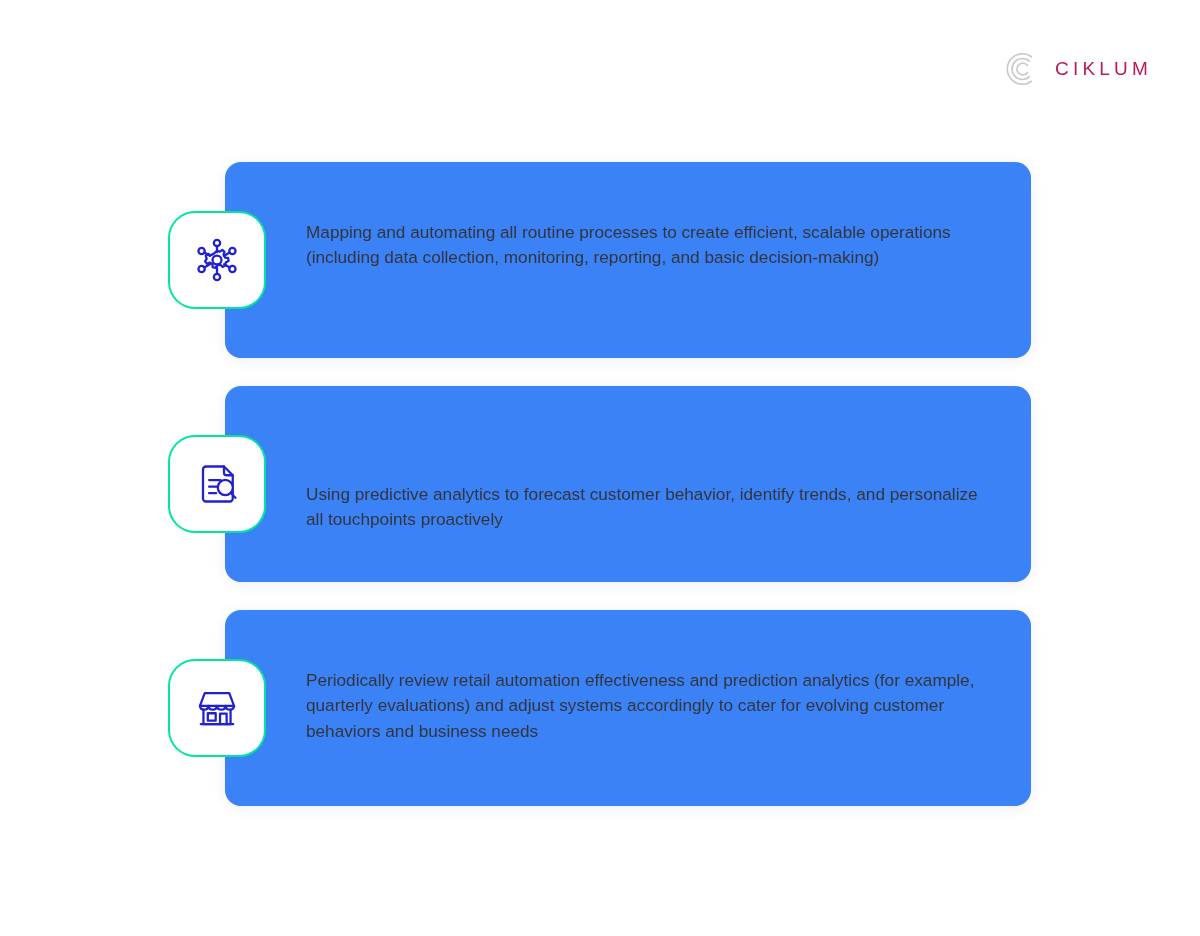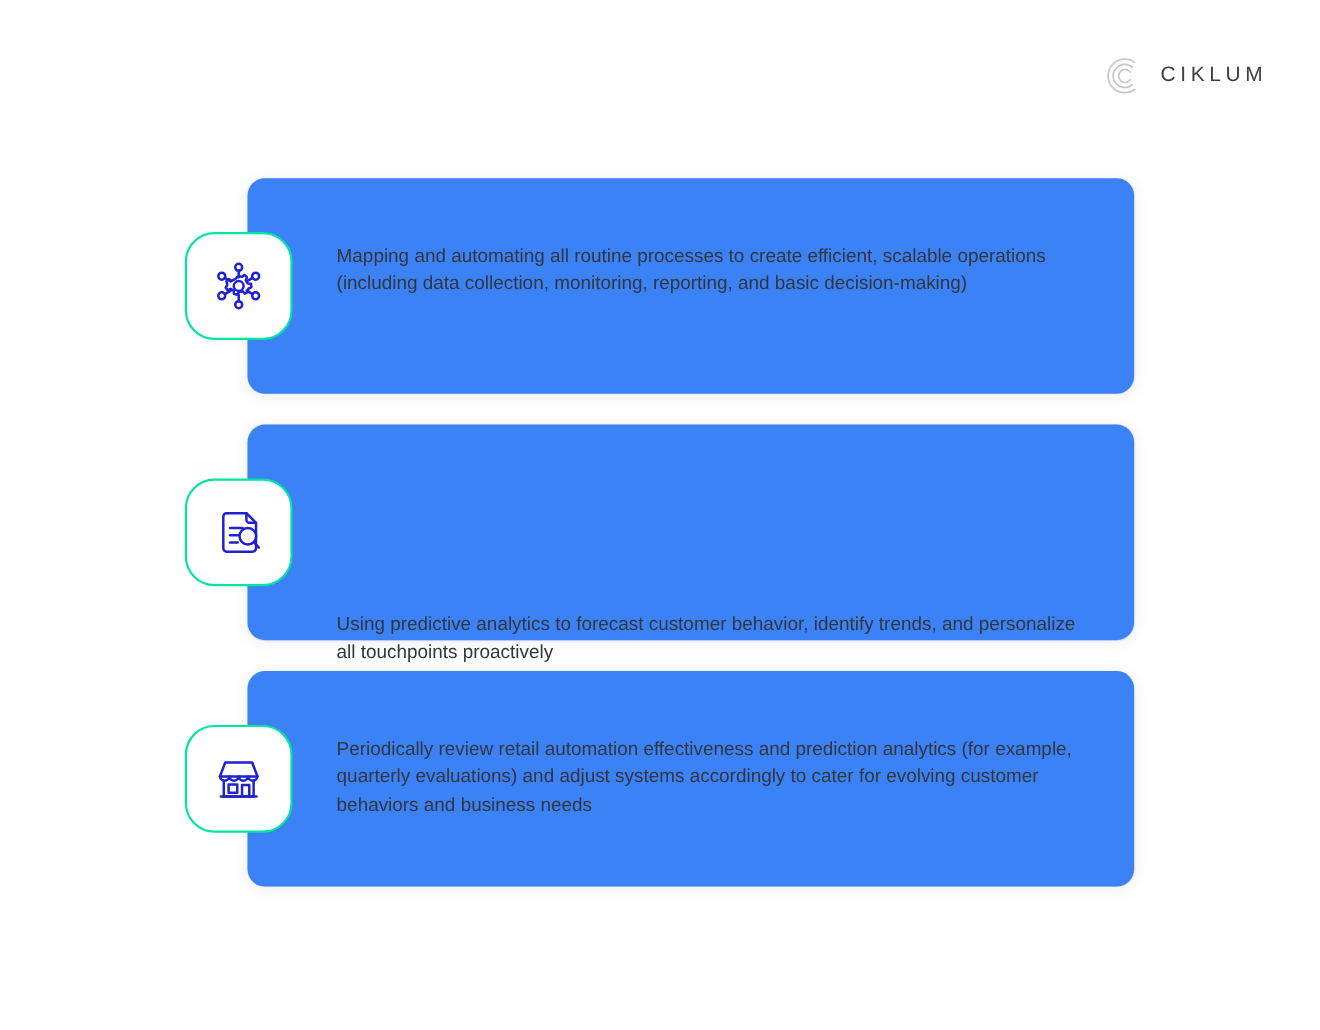--- a/index.html
+++ b/index.html
@@ -25,21 +25,21 @@
     gap: 14px;
   }
   .logo-mark {
     width: 38px;
     height: 38px;
     display: block;
   }
   .logo-word {
     font-size: 19px;
     letter-spacing: 4.2px;
-    color: #404040;
+    color: #be185d;
     font-family: "Liberation Sans", sans-serif;
     font-weight: 400;
     white-space: nowrap;
   }
 
   
   .cards {
     position: absolute;
     left: 225px;
     top: 162px;
@@ -94,21 +94,21 @@
   .card-text p {
     margin: 0;
     font-size: 17.2px;
     line-height: 1.48;
     color: #33353d;
     font-family: "Liberation Sans", sans-serif;
     font-weight: 400;
   }
   
   .card-1 .card-text { align-items: flex-start; padding-top: 58px; }
-  .card-2 .card-text { align-items: center; padding-top: 96px; }
+  .card-2 .card-text { align-items: flex-start; padding-top: 96px; }
   .card-3 .card-text { align-items: flex-start; padding-top: 58px; }
 </style>
 </head>
 <body>
 
 <div class="logo">
   <svg class="logo-mark" viewBox="0 0 40 40">
     <path d="M30.5 7.5 A16 16 0 1 0 30.5 32.5" fill="none" stroke="#c9c9cd" stroke-width="1.7"></path>
     <path d="M28.2 12.2 A11 11 0 1 0 28.2 27.8" fill="none" stroke="#c9c9cd" stroke-width="1.7"></path>
     <path d="M26.2 16.8 A6.2 6.2 0 1 0 26.2 23.2" fill="none" stroke="#c9c9cd" stroke-width="1.7"></path>

